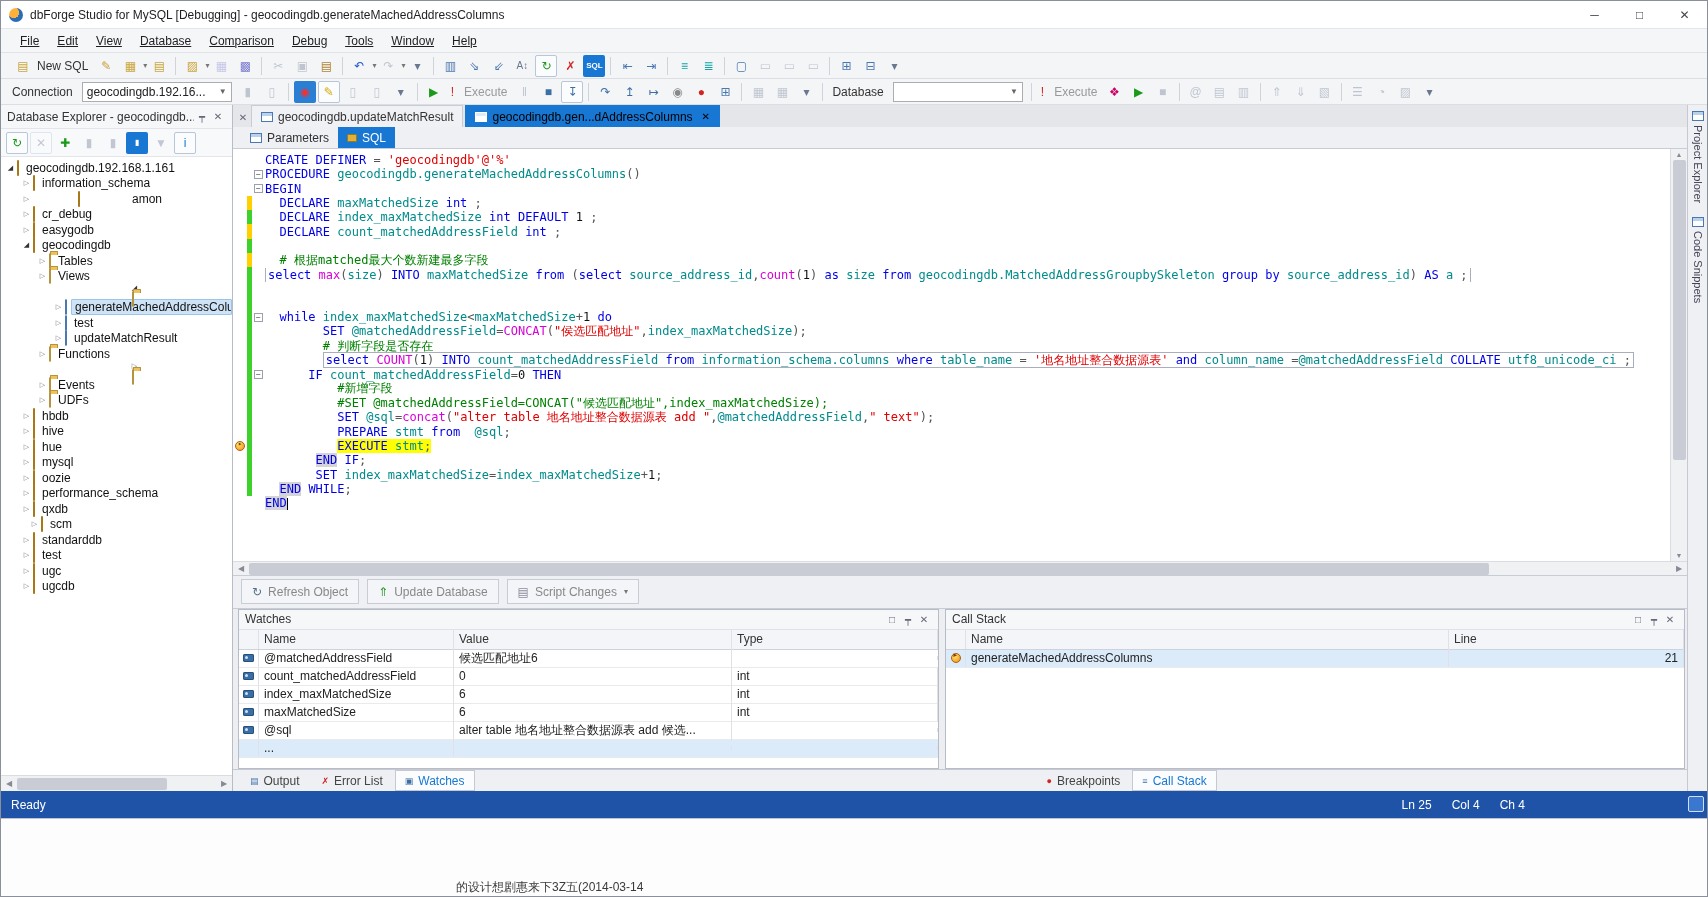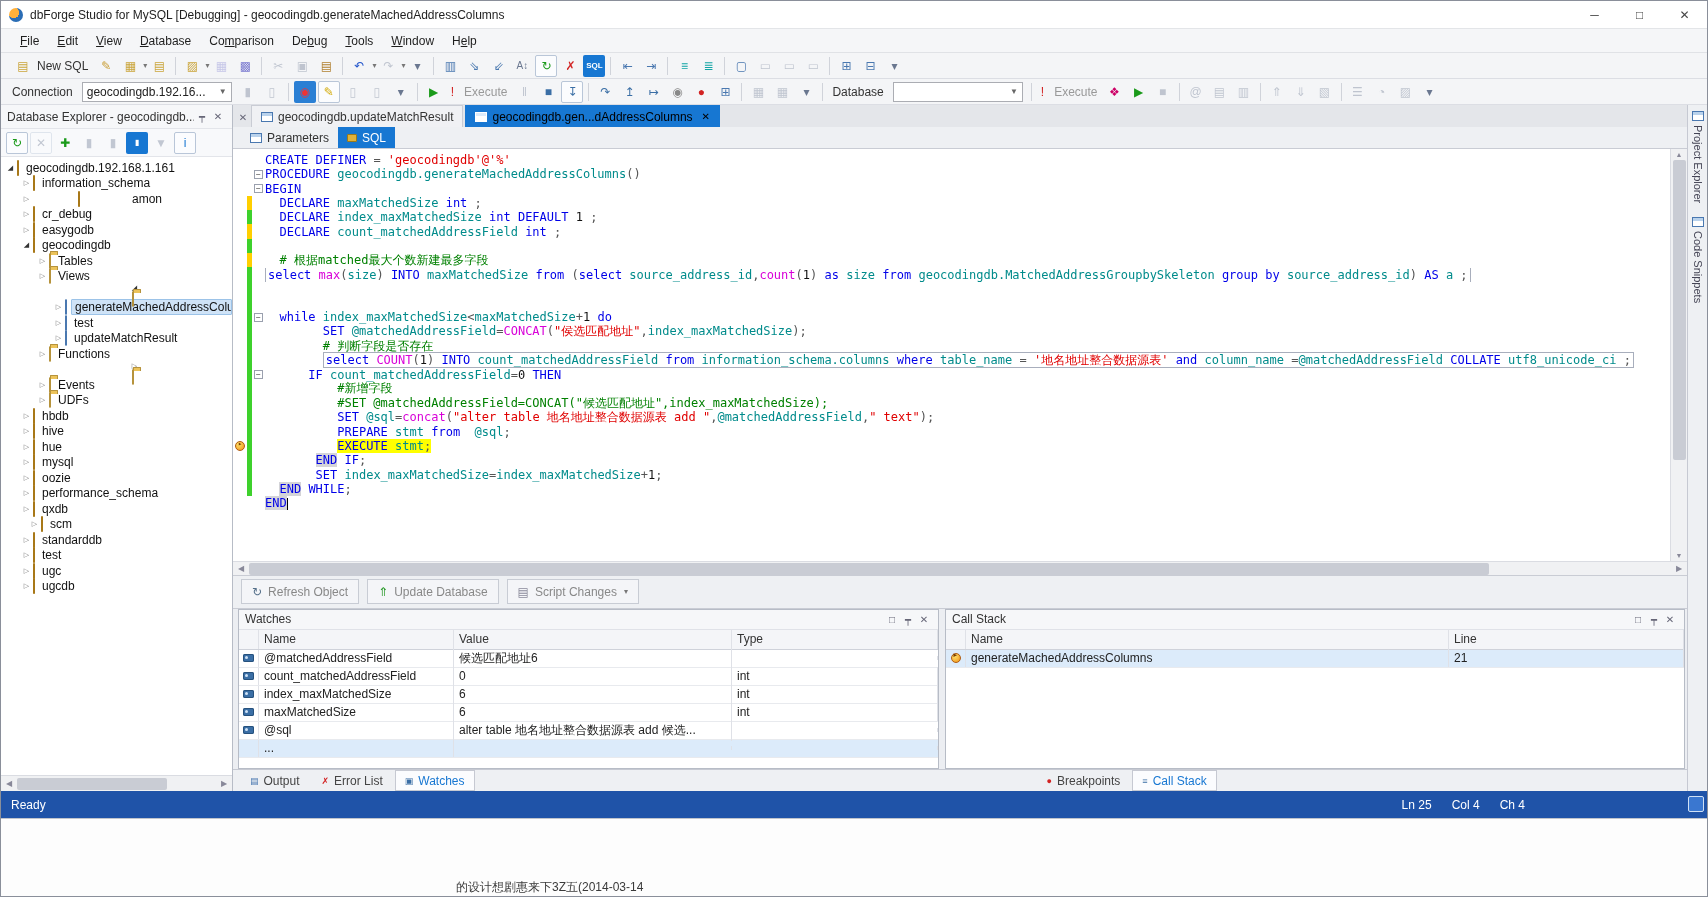--- a/index.html
+++ b/index.html
@@ -5,21 +5,21 @@
   html,body{margin:0;padding:0;background:#d8d8d8;font-family:"Liberation Sans","DejaVu Sans",sans-serif;font-size:12px;color:#222;}
   *{box-sizing:border-box;}
   .window{width:1708px;height:897px;background:#f0f1f4;position:relative;overflow:hidden;border:1px solid #8a8f9a;}
   
   .titlebar{height:28px;background:#fff;display:flex;align-items:center;padding-left:8px;border-bottom:1px solid #e3e5e8;}
   .appicon{width:14px;height:14px;border-radius:50%;background:radial-gradient(circle at 35% 35%,#ffb03a 0 40%,#2a6db5 41% 100%);margin-right:7px;flex:0 0 auto;}
   .title-text{flex:1;color:#1e1e1e;}
   .winbtns{display:flex;height:28px;}
   .winbtn{width:45px;display:flex;align-items:center;justify-content:center;color:#444;font-size:12px;}
   .menubar{height:24px;background:#f5f6f8;display:flex;align-items:center;padding-left:10px;border-bottom:1px solid #e0e2e6;}
-  .menu-item{padding:8px 9px;color:#1e1e1e;}
+  .menu-item{padding:8px 9px;color:#1e1e1e;text-decoration:underline;}
   .menu-item u{text-decoration:underline;}
   
   .toolbar{height:26px;background:#f4f5f7;display:flex;align-items:center;padding-left:6px;border-bottom:1px solid #dcdee4;white-space:nowrap;overflow:hidden;}
   .ticon{width:22px;height:22px;display:inline-flex;align-items:center;justify-content:center;font-size:12px;color:#6a7790;border-radius:2px;margin:0 1px;flex:0 0 auto;}
   .ticon.small{font-size:10px;}
   .ticon.dis{opacity:.38;}
   .ticon.boxed{border:1px solid #b9c6d8;background:#fbfcfe;}
   .ticon.active{background:var(--accent);color:#fff;font-size:8px;font-weight:bold;}
   .ticon.active2{background:#2a7fd4;color:#e33;}
   .tsep{width:1px;height:18px;background:#d0d3da;margin:0 4px;flex:0 0 auto;}
@@ -717,21 +717,21 @@
               <div class="ghead">
                 <span class="icol"></span>
                 <span class="gcell" style="width: 483px;">Name</span>
                 <span class="gcell" style="flex: 1 1 0%;">Line</span>
               </div>
               <div class="grow sel">
                 <span class="icol">
                   <span class="csarrow"></span>
                 </span>
                 <span class="gcell" style="width: 483px;">generateMachedAddressColumns</span>
-                <span class="gcell" style="flex: 1 1 0%;">21</span>
+                <span class="gcell" style="flex: 1 1 0%; text-align: right;">21</span>
               </div>
             </div>
         </div>
       </div>
 
       <div class="bottomband" id="bottomband">
           <span style="margin-left: 6px;"><span class="btab">
               <span class="bico" style="color: rgb(74, 120, 176);">▤</span>
               <span>Output</span>
             </span><span class="btab">

